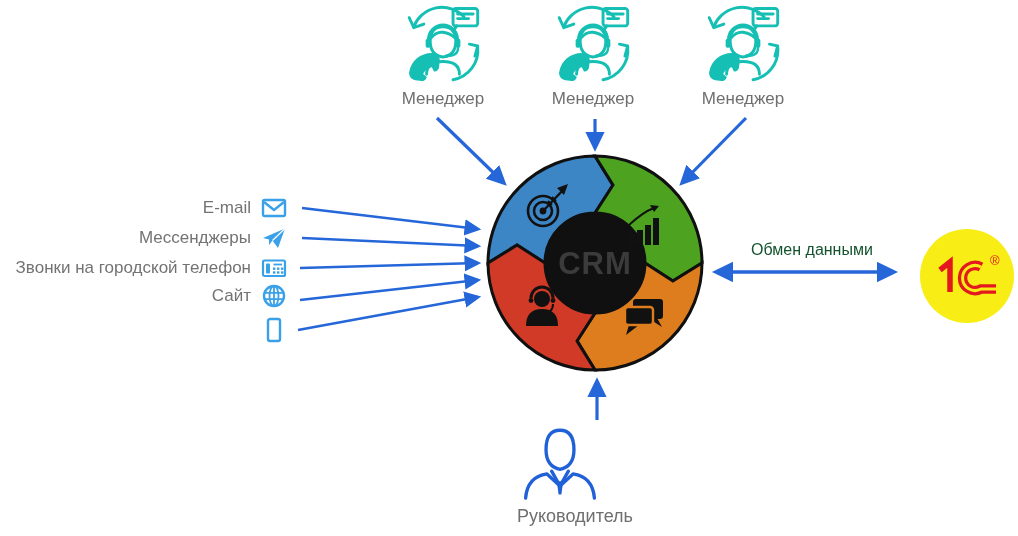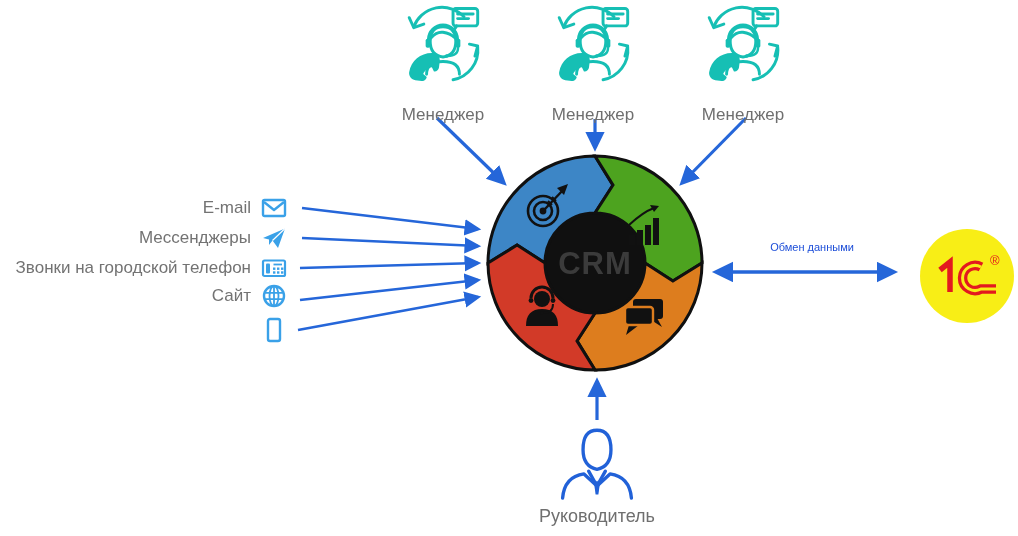--- a/index.html
+++ b/index.html
@@ -2,28 +2,28 @@
 <html><head>
 <meta charset="utf-8">
 <style>
   html,body{margin:0;padding:0;background:#fff;}
   .canvas{
     position:relative;width:1018px;height:536px;background:#fff;overflow:hidden;
     font-family:"Liberation Sans","DejaVu Sans",sans-serif;
   }
   .overlay{position:absolute;left:0;top:0;z-index:1;}
   .manager{position:absolute;top:4px;width:130px;display:flex;flex-direction:column;align-items:center;z-index:2;}
-  .manager .mlabel{margin-top:17px;font-size:17px;color:#6f6f6f;}
+  .manager .mlabel{margin-top:1px;font-size:17px;color:#6f6f6f;}
   .channel-row{position:absolute;right:731px;height:28px;display:flex;align-items:center;gap:10px;z-index:2;}
   .channel-row .clabel{font-size:17px;color:#737373;}
   .wheel{position:absolute;left:475px;top:143px;z-index:2;}
-  .exchange-label{position:absolute;left:717px;top:241px;width:190px;text-align:center;font-size:11px;color:#1d4ed8;z-index:2;}
+  .exchange-label{position:absolute;left:717px;top:241px;width:190px;text-align:center;font-size:16px;color:#14532d;z-index:2;}
   .onec{position:absolute;left:920px;top:229px;width:94px;height:94px;border-radius:50%;
         background:#f8ee16;display:flex;align-items:center;justify-content:center;z-index:2;}
-  .director{position:absolute;left:517px;top:420px;width:160px;display:flex;flex-direction:column;align-items:center;z-index:2;}
+  .director{position:absolute;left:517px;top:420px;width:160px;display:flex;flex-direction:column;z-index:2;}
   .director .dlabel{margin-top:6px;font-size:18px;color:#6f6f6f;}
   svg{display:block;}
 </style>
 </head>
 <body>
 
 <div class="canvas">
 
   <svg class="overlay" width="1018" height="536" viewBox="0 0 1018 536">
     <defs>

